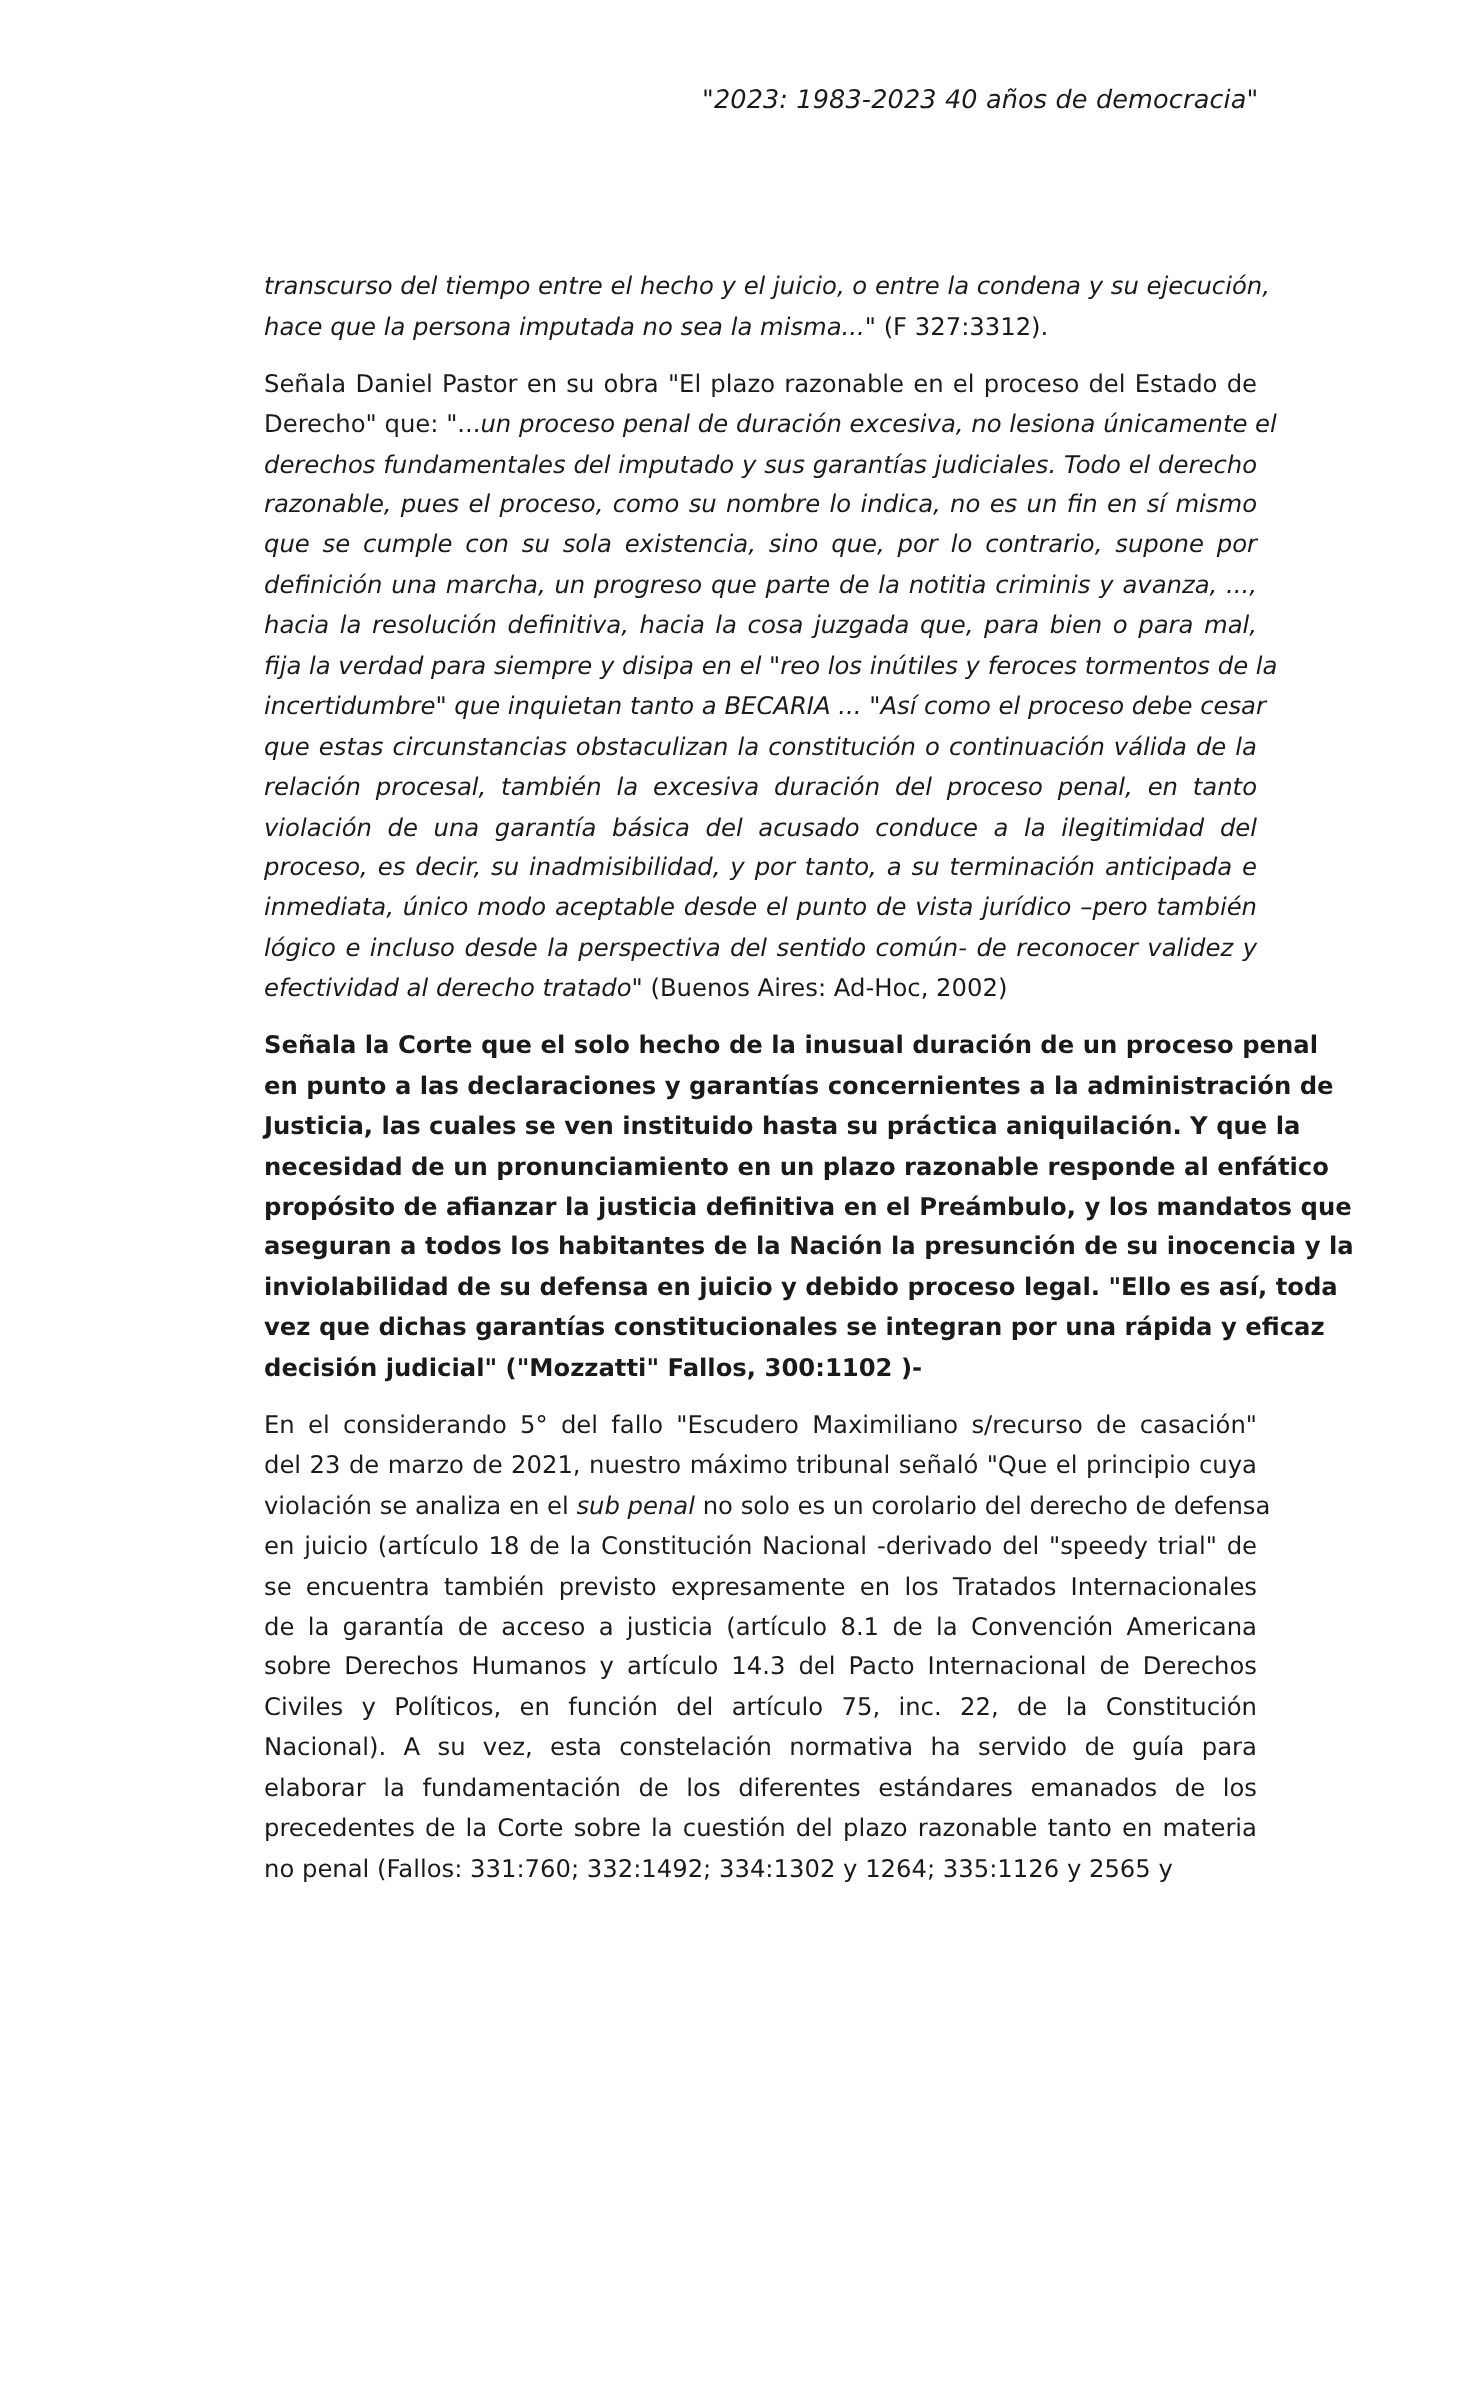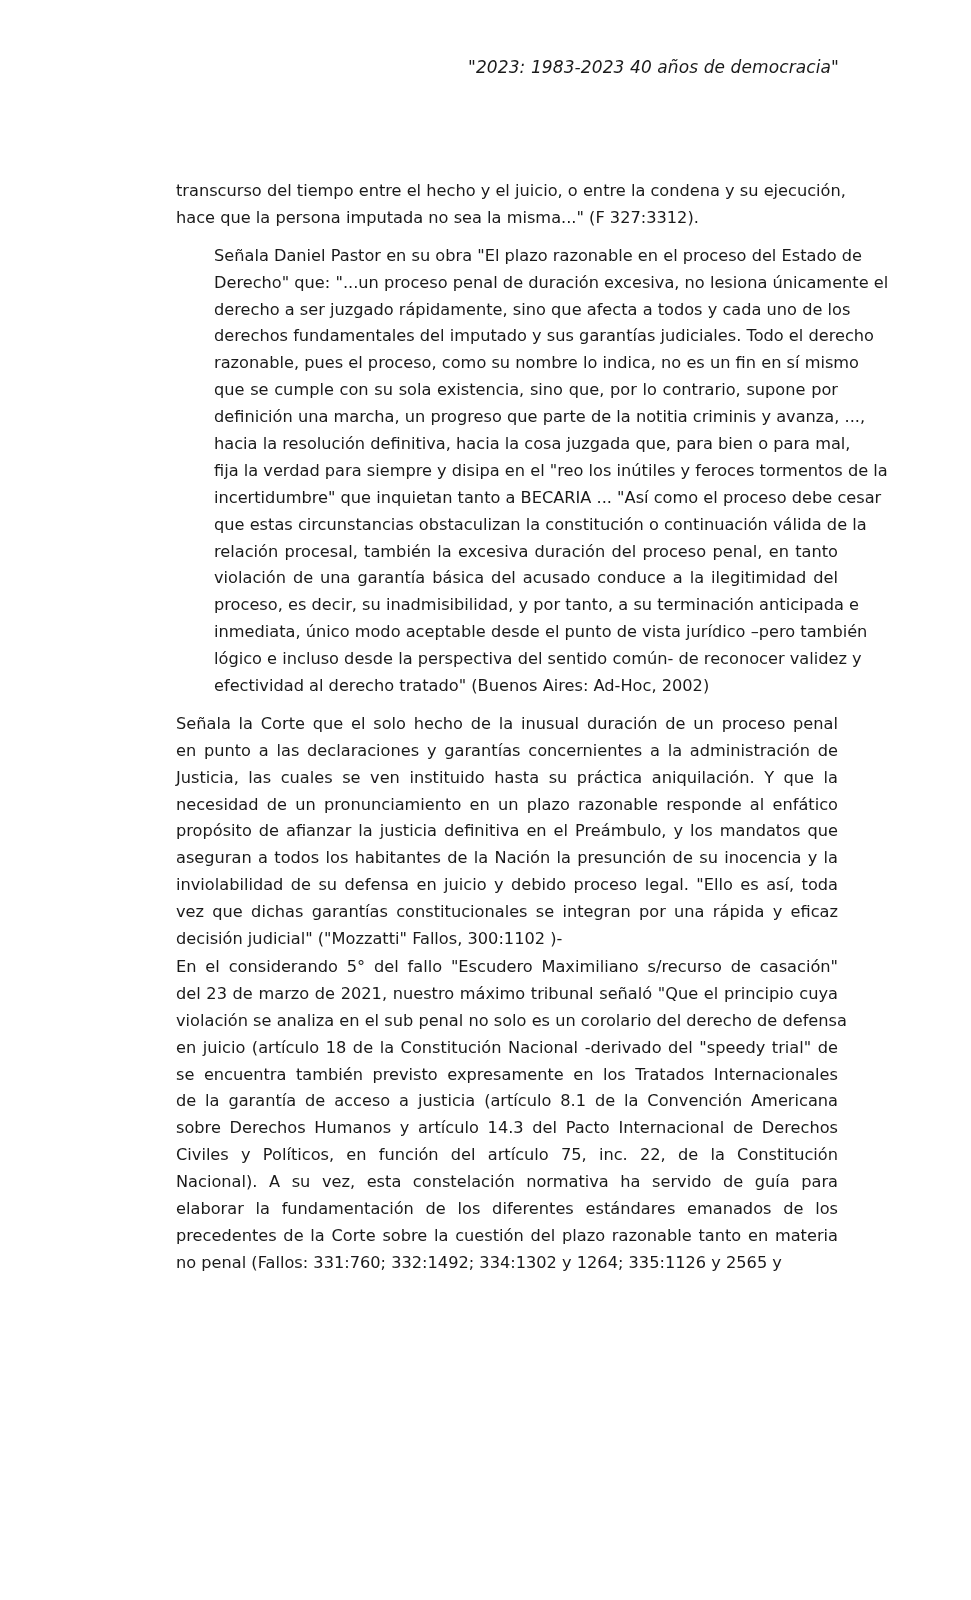--- a/index.html
+++ b/index.html
@@ -5,39 +5,38 @@
   html, body { margin: 0; padding: 0; background: #ffffff; }
   body { width: 971px; height: 1600px; position: relative; overflow: hidden;
          font-family: "DejaVu Sans", "Liberation Sans", sans-serif; color: #1a1a1a; }
   .header { position: absolute; top: 57px; right: 132px; font-style: italic;
             font-size: 17px; letter-spacing: 0.1px; color: #1a1a1a; }
   .body-col { position: absolute; left: 176px; width: 662px; top: 178px; }
   .para { margin: 0 0 12px 0; }
   .line { display: block; height: 26.9px; line-height: 26.9px; font-size: 16.2px;
           text-align: justify; text-align-last: justify; white-space: nowrap; overflow: visible; }
   .line.last { text-align-last: left; }
-  .it { }
+  .it { font-style: italic; }
   .p1 { margin-bottom: 11px; }
-  .p2 { margin-bottom: 11px; margin-left: 38px; }
-  .p3 { margin-bottom: 1px; }
+  .p2 { margin-bottom: 11px; }
+  .p3 { margin-bottom: 11px; font-weight: bold; }
 </style>
 </head>
 <body>
 
 <div class="header">"2023: 1983-2023 40 años de democracia"</div>
 
 <div class="body-col" id="body-col">
     <div class="para p1">
       <span class="line"><span class="it">transcurso del tiempo entre el hecho y el juicio, o entre la condena y su ejecución,</span></span>
       <span class="line last"><span class="it">hace que la persona imputada no sea la misma...</span><span>" (F 327:3312).</span></span>
     </div>
     <div class="para p2">
       <span class="line"><span>Señala Daniel Pastor en su obra "El plazo razonable en el proceso del Estado de</span></span>
       <span class="line"><span>Derecho" que: "...</span><span class="it">un proceso penal de duración excesiva, no lesiona únicamente el</span></span>
-      <span class="line"><span class="it">derecho a ser juzgado rápidamente, sino que afecta a todos y cada uno de los</span></span>
       <span class="line"><span class="it">derechos fundamentales del imputado y sus garantías judiciales. Todo el derecho</span></span>
       <span class="line"><span class="it">razonable, pues el proceso, como su nombre lo indica, no es un fin en sí mismo</span></span>
       <span class="line"><span class="it">que se cumple con su sola existencia, sino que, por lo contrario, supone por</span></span>
       <span class="line"><span class="it">definición una marcha, un progreso que parte de la notitia criminis y avanza, ...,</span></span>
       <span class="line"><span class="it">hacia la resolución definitiva, hacia la cosa juzgada que, para bien o para mal,</span></span>
       <span class="line"><span class="it">fija la verdad para siempre y disipa en el "reo los inútiles y feroces tormentos de la</span></span>
       <span class="line"><span class="it">incertidumbre" que inquietan tanto a BECARIA  ... "Así como el proceso debe cesar</span></span>
       <span class="line"><span class="it">que estas circunstancias obstaculizan la constitución o continuación válida de la</span></span>
       <span class="line"><span class="it">relación procesal, también la excesiva duración del proceso penal, en tanto</span></span>
       <span class="line"><span class="it">violación de una garantía básica del acusado conduce a la ilegitimidad del</span></span>

